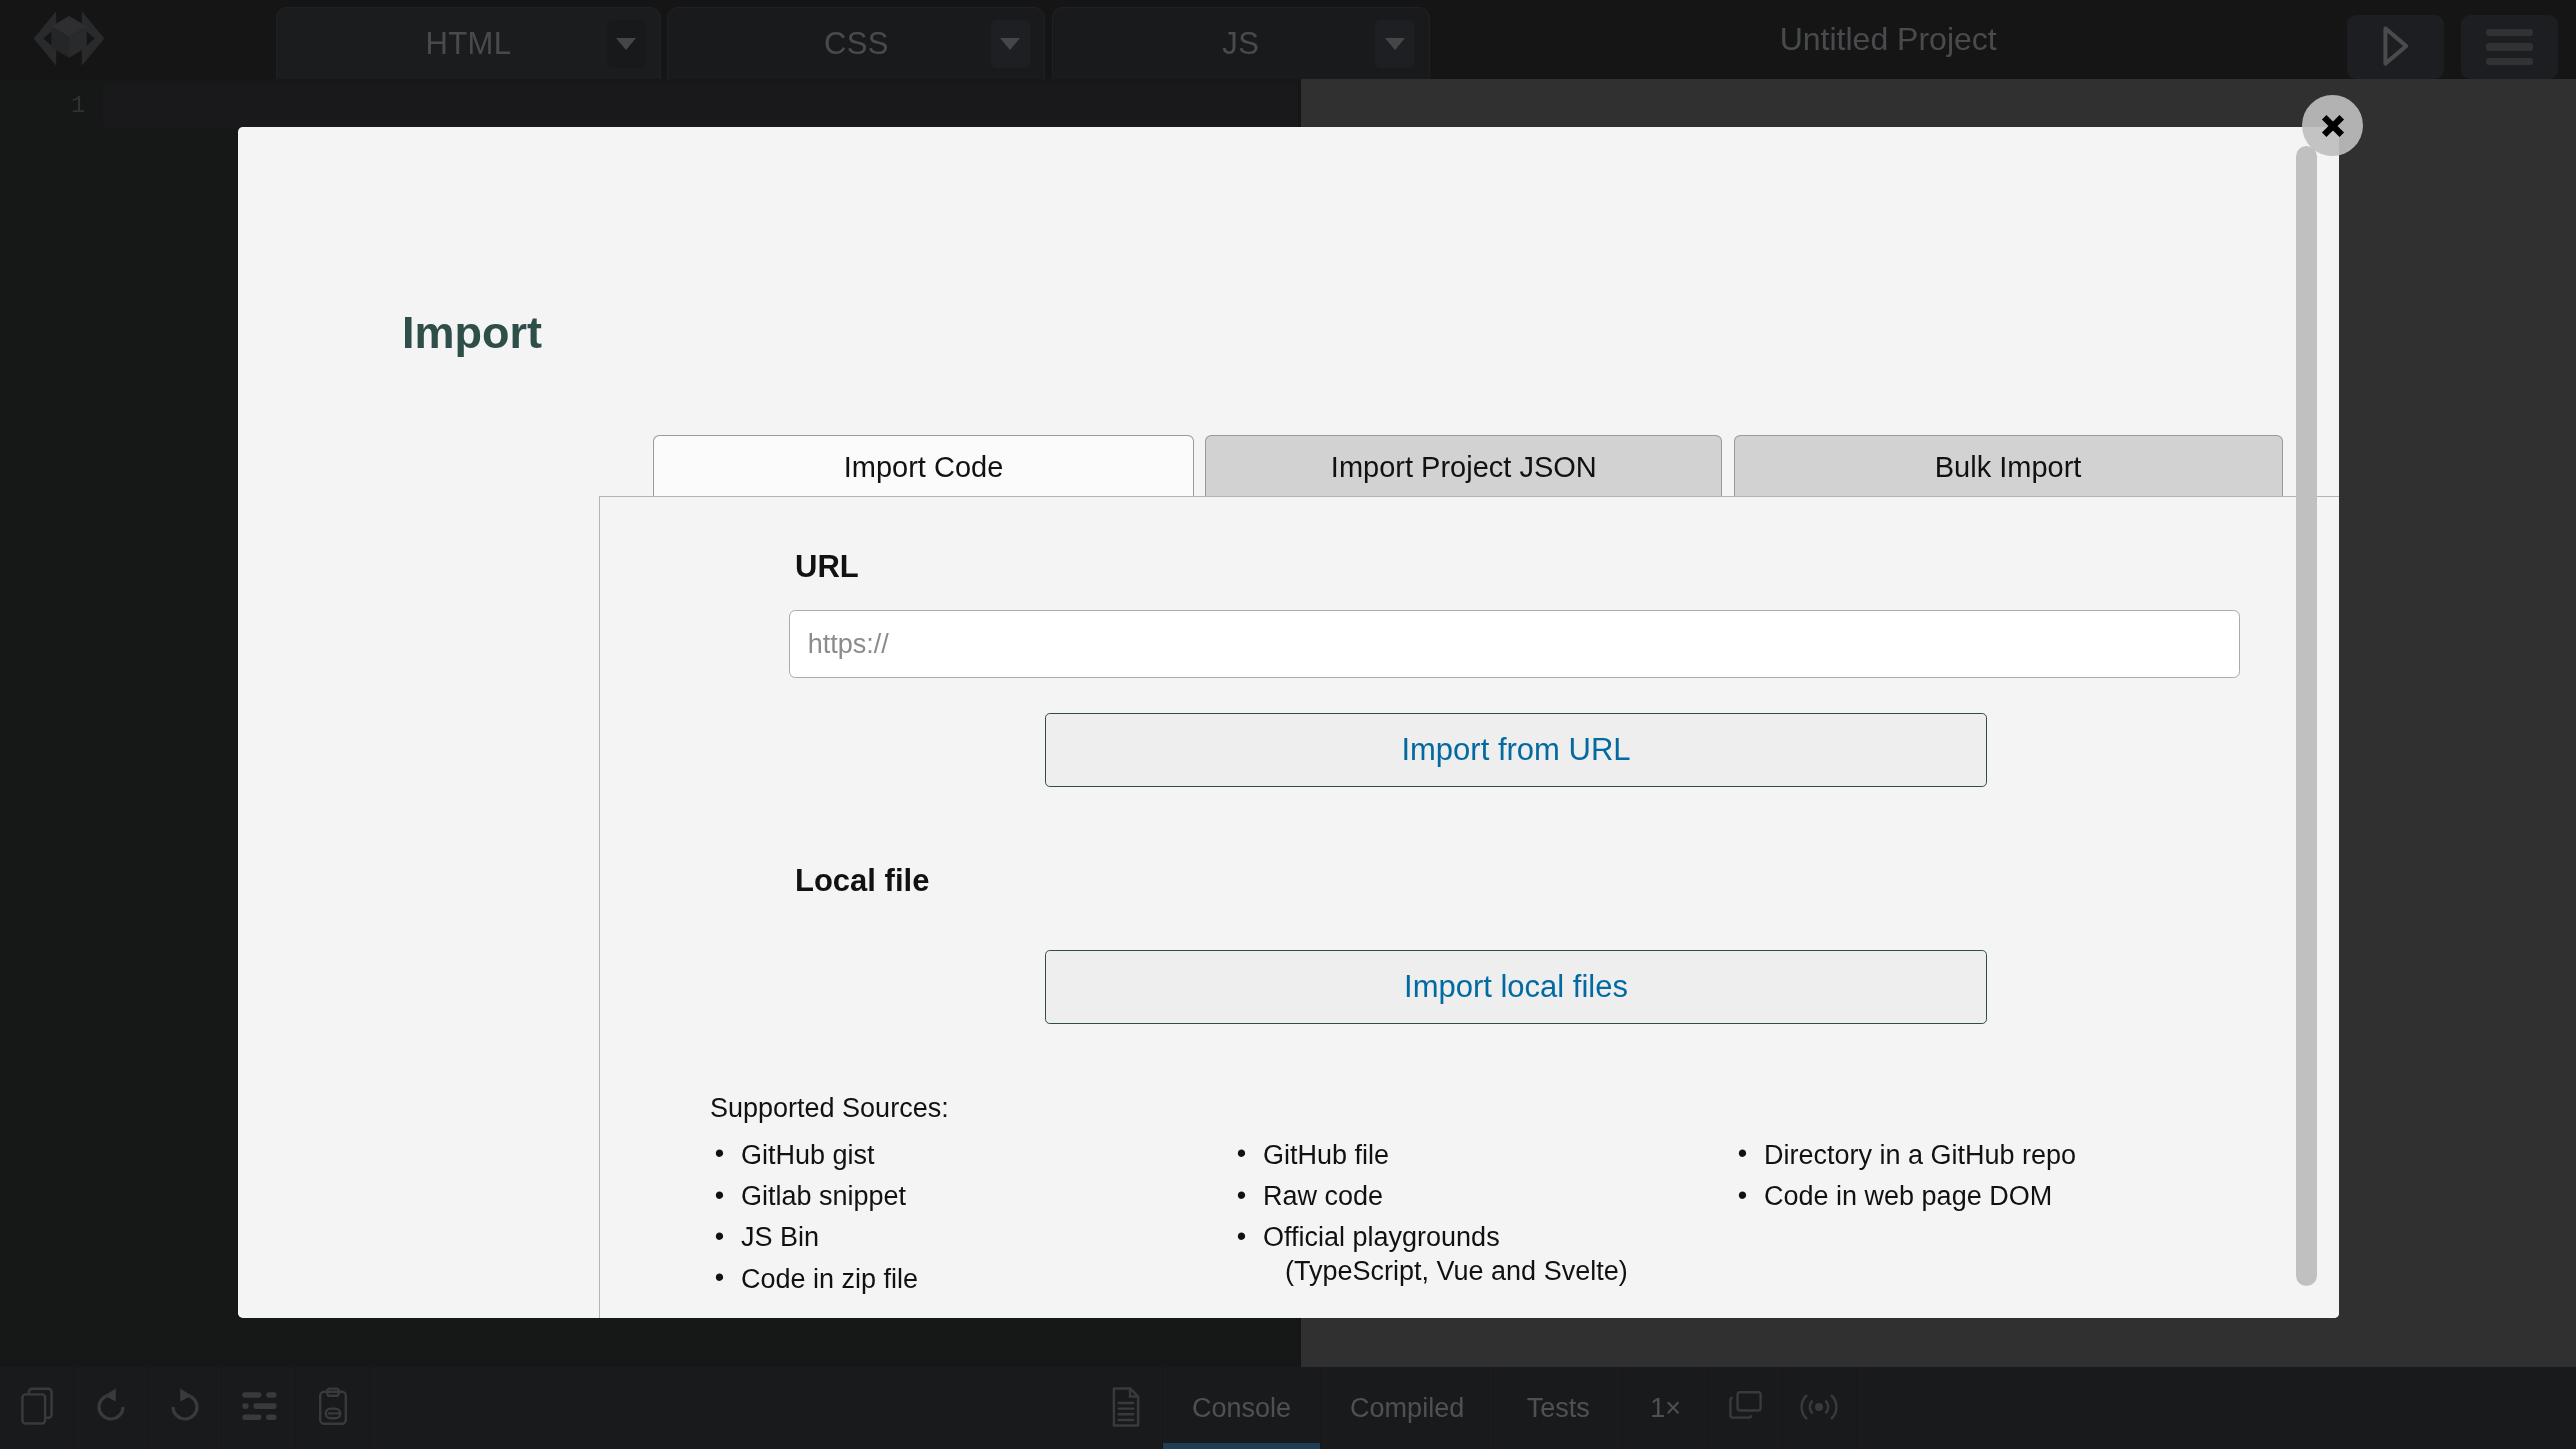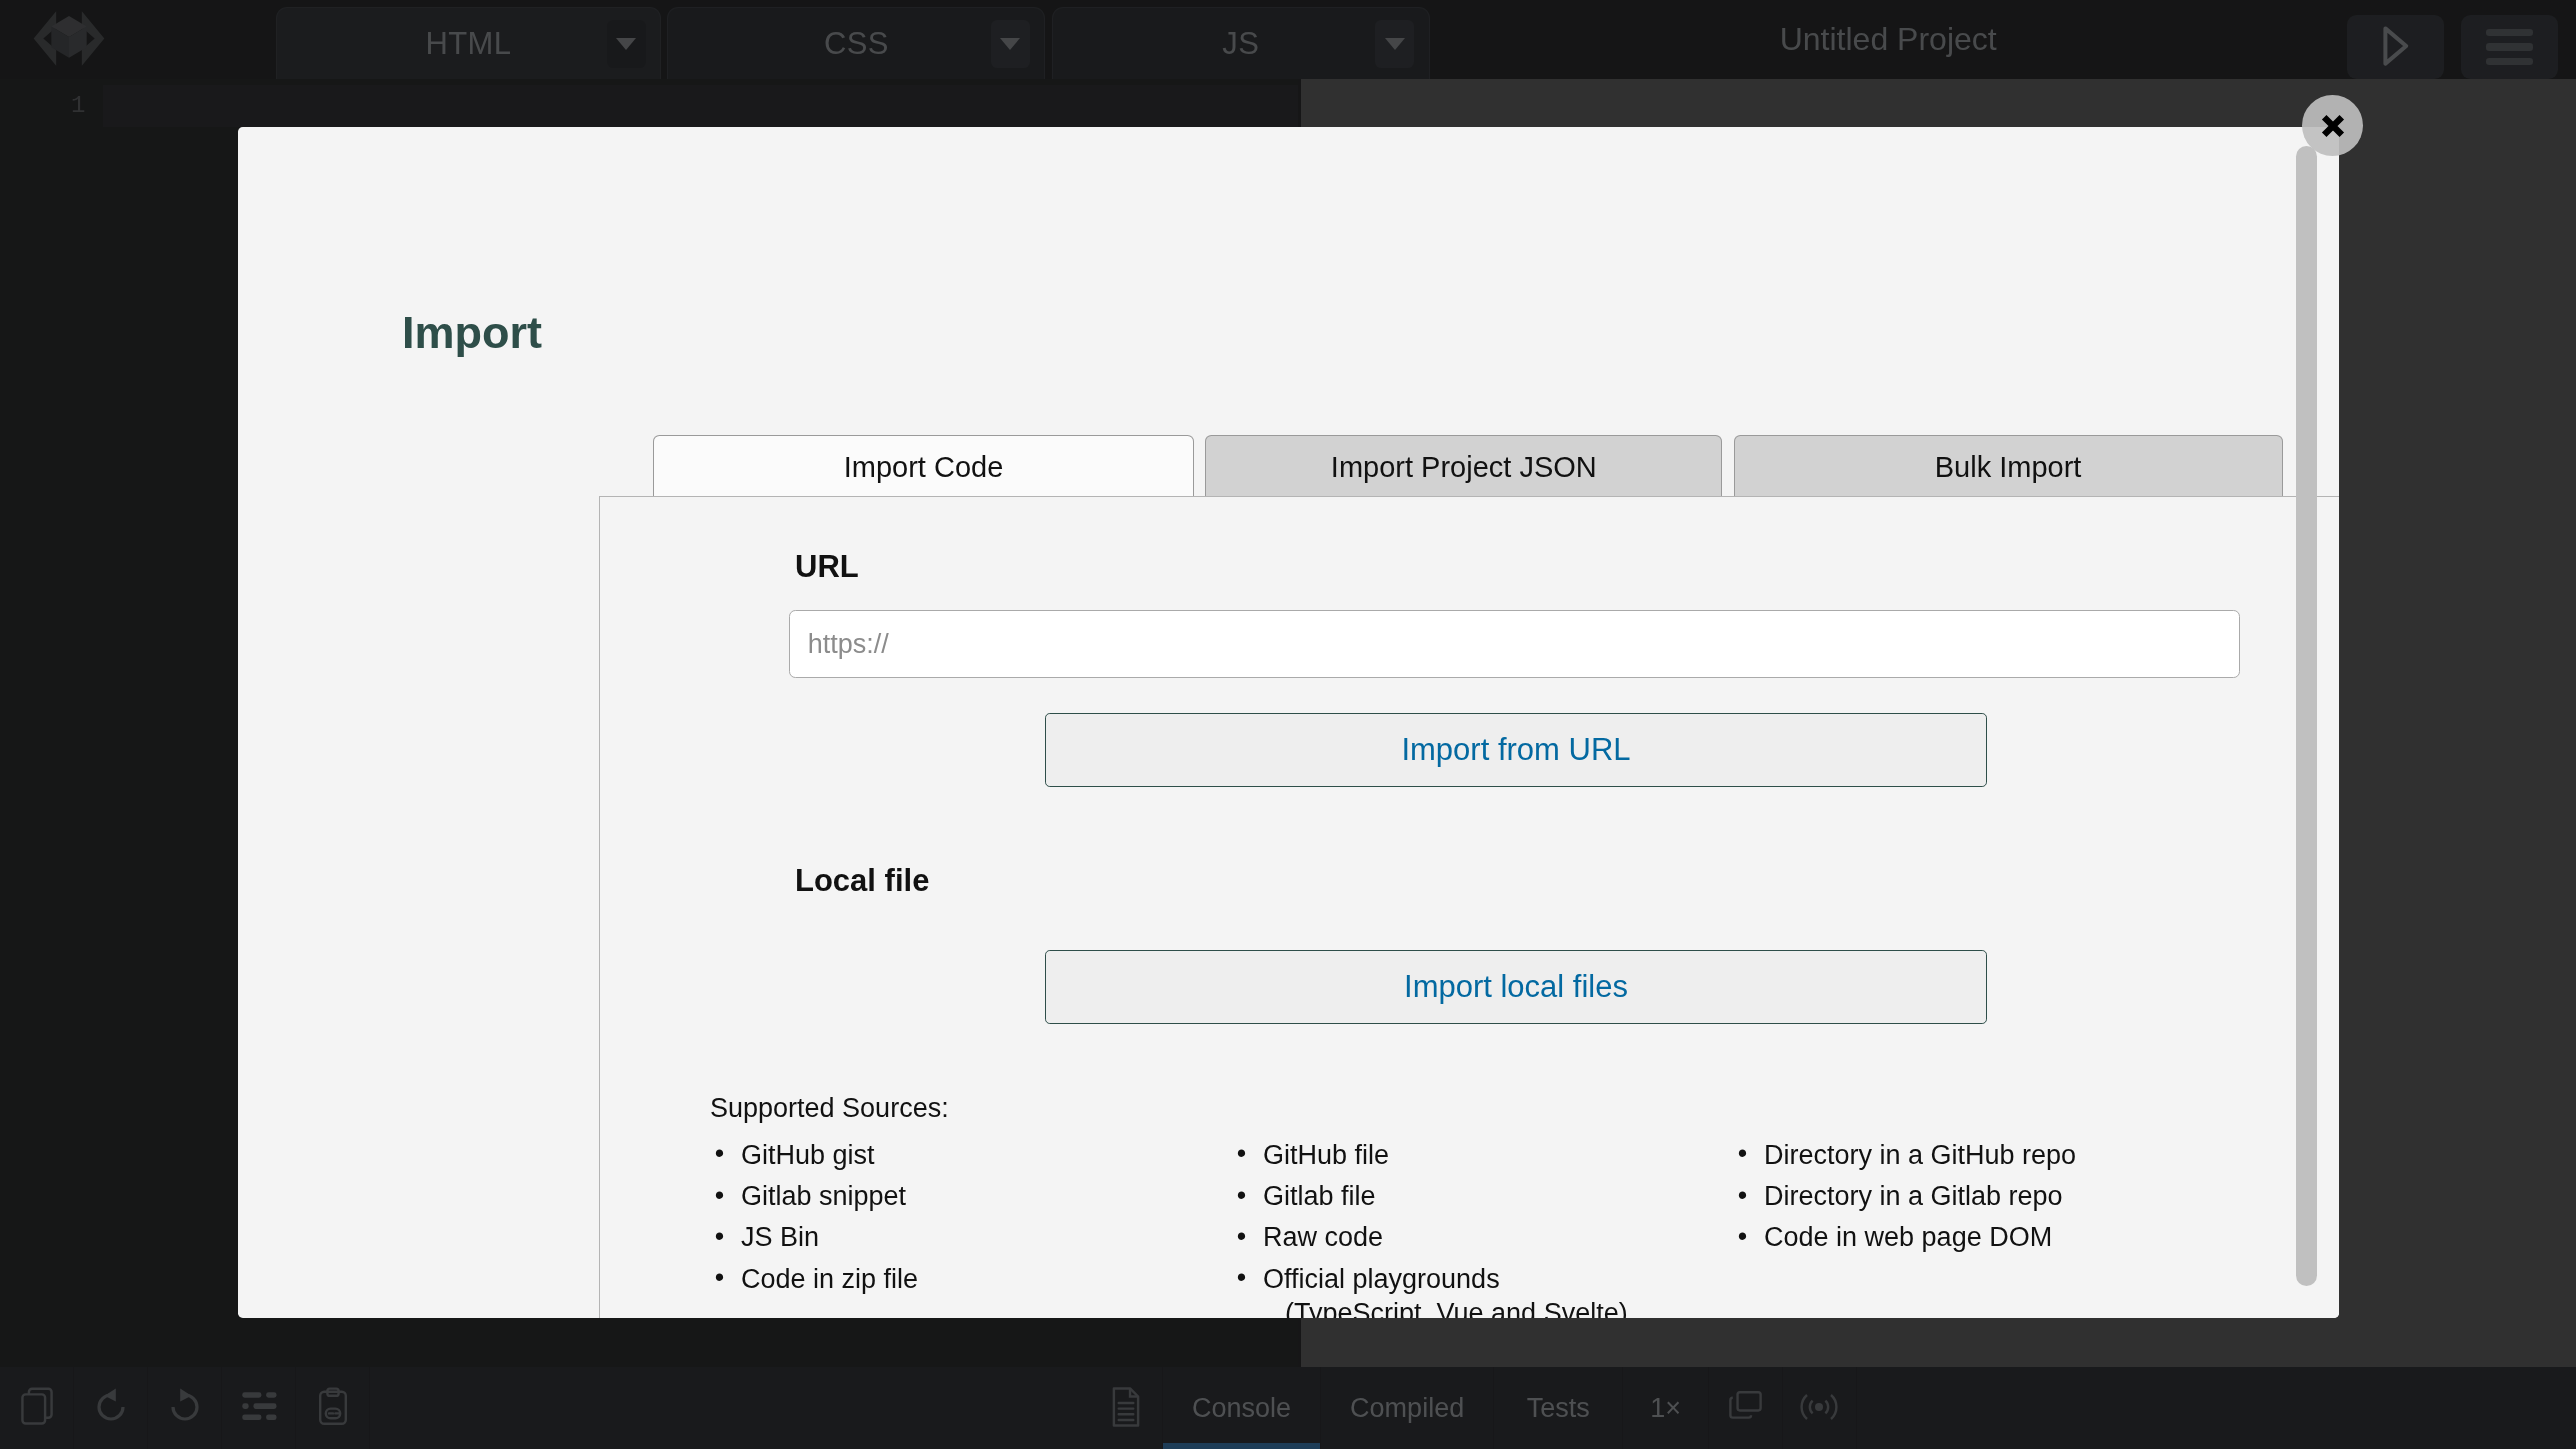--- a/index.html
+++ b/index.html
@@ -510,32 +510,30 @@
           <ul>
             <li>GitHub gist</li>
             <li>Gitlab snippet</li>
             <li>JS Bin</li>
             <li>Code in zip file</li>
           </ul>
         </div>
         <div class="src-col" id="src-col-1">
           <ul>
             <li>GitHub file</li>
-            <li>Gitlab file</li>
             <li>Raw code</li>
             <li>
               <span>Official playgrounds</span>
               <span class="src-sub">(TypeScript, Vue and Svelte)</span>
             </li>
           </ul>
         </div>
         <div class="src-col" id="src-col-2">
           <ul>
             <li>Directory in a GitHub repo</li>
-            <li>Directory in a Gitlab repo</li>
             <li>Code in web page DOM</li>
           </ul>
         </div>
       </div>
 
     </div>
 
     <div id="close-btn">
       <span>
         <svg width="32" height="32" viewBox="0 0 40 40">

